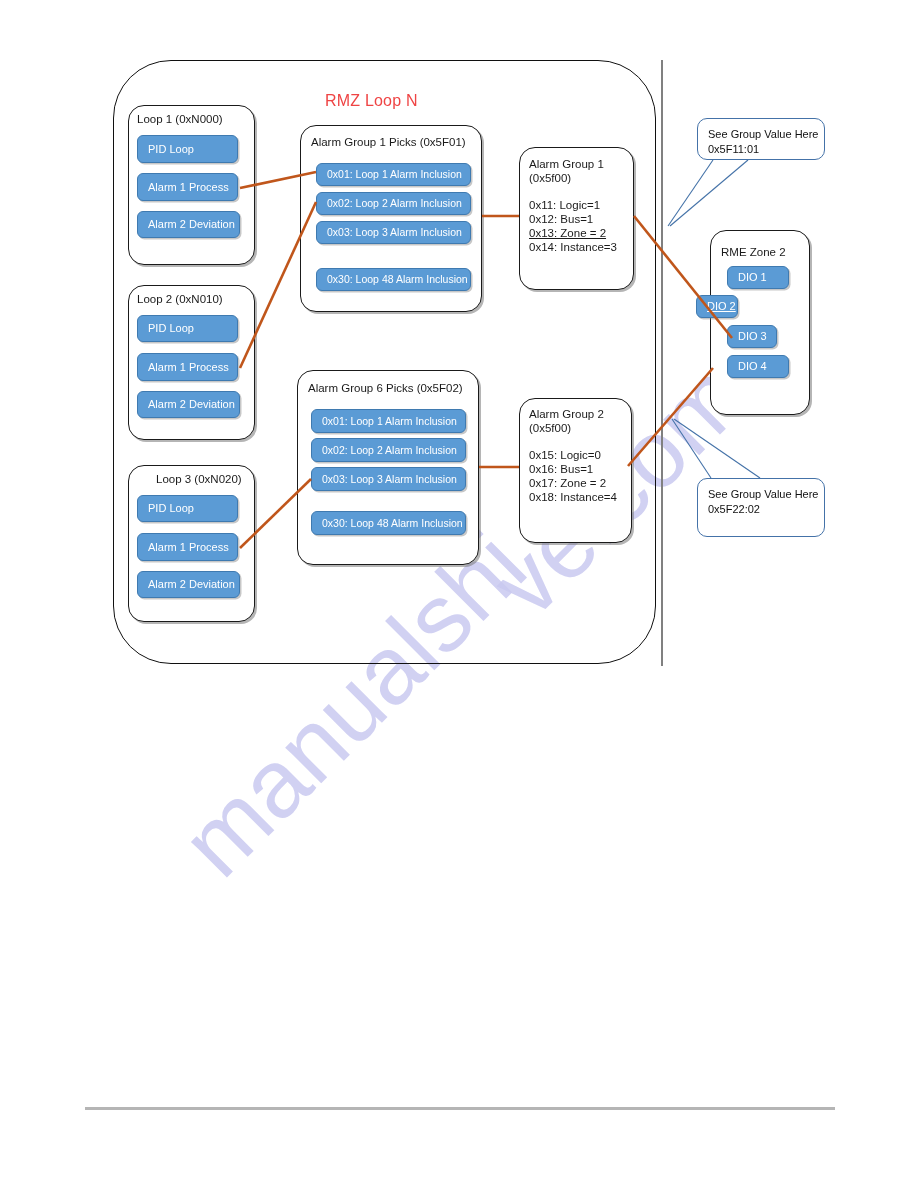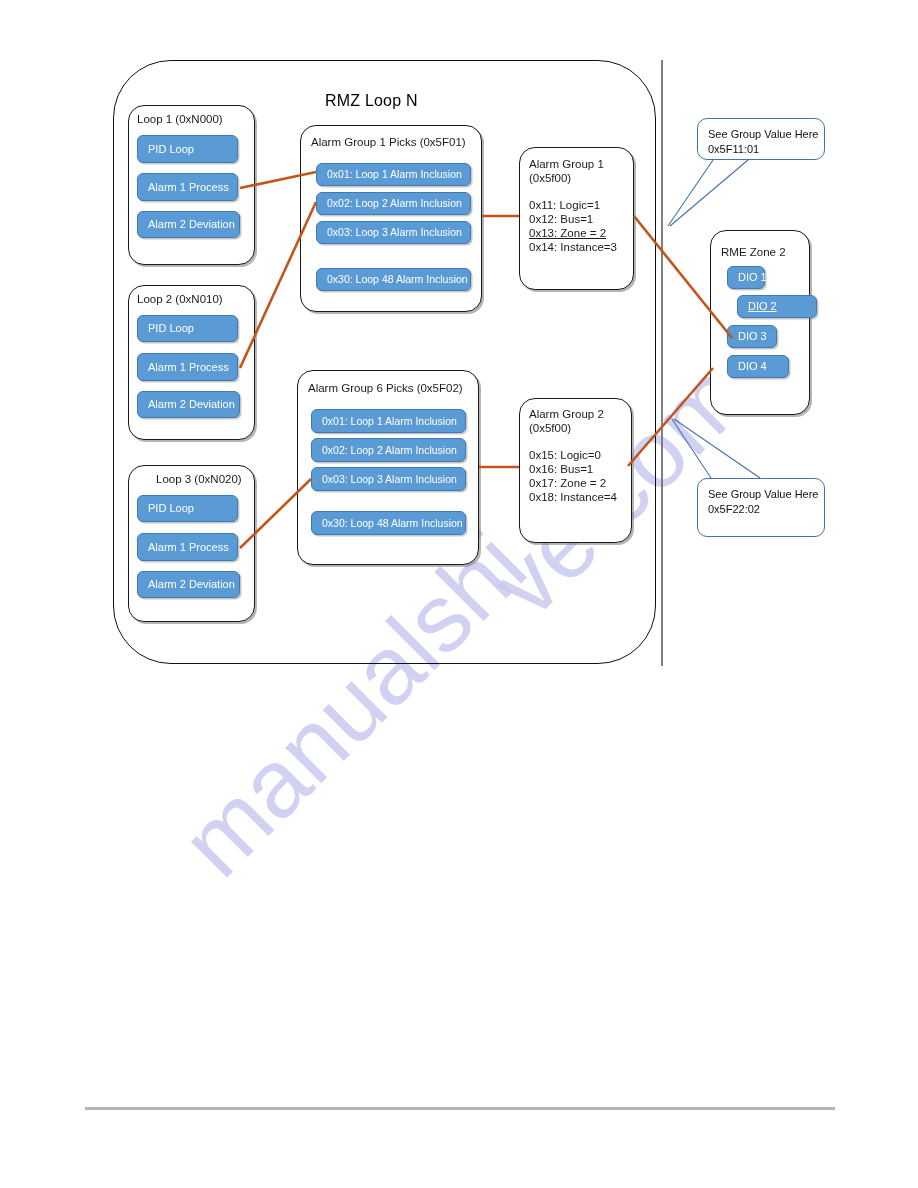--- a/index.html
+++ b/index.html
@@ -79,21 +79,21 @@
     left: 113px; top: 60px;
     width: 543px; height: 604px;
     border-radius: 58px;
     border: 1.3px solid #101010;
     background: transparent;
   }
   #rmz-title {
     position: absolute;
     left: 325px; top: 92px;
     font-size: 16px;
-    color: #000000;
+    color: #ef4444;
     letter-spacing: .2px;
   }
 
   
   #divider {
     position: absolute;
     left: 661px; top: 60px;
     width: 2.2px; height: 606px;
     background: #808080;
   }
@@ -194,22 +194,22 @@
   <div class="rbox shadowed" style="left:519px; top:398px; width:113px; height:145px;"></div>
   <div class="rbox-title" style="left:529px; top:407px;">Alarm Group 2</div>
   <div class="rbox-title" style="left:529px; top:421px;">(0x5f00)</div>
   <div class="rbox-title" style="left:529px; top:448px;">0x15: Logic=0</div>
   <div class="rbox-title" style="left:529px; top:462px;">0x16: Bus=1</div>
   <div class="rbox-title" style="left:529px; top:476px;">0x17: Zone = 2</div>
   <div class="rbox-title" style="left:529px; top:490px;">0x18: Instance=4</div>
 
   <div class="rbox shadowed" style="left:710px; top:230px; width:100px; height:185px;"></div>
   <div class="rbox-title" style="left:721px; top:245px;">RME Zone 2</div>
-  <div class="pill" style="left:727px; top:266px; width:38px; height:23px;padding-left:10px;">DIO 1</div>
-  <div class="pill" style="left:737px; top:295px; width:80px; height:23px;text-decoration:underline;">DIO 2</div>
+  <div class="pill" style="left:727px; top:266px; width:62px; height:23px;padding-left:10px;">DIO 1</div>
+  <div class="pill" style="left:696px; top:295px; width:42px; height:23px;text-decoration:underline;">DIO 2</div>
   <div class="pill" style="left:727px; top:325px; width:50px; height:23px;">DIO 3</div>
   <div class="pill" style="left:727px; top:355px; width:62px; height:23px;">DIO 4</div>
 
   <div class="callout" style="left:697px; top:118px; width:128px; height:42px;">
     <div>See Group Value Here</div>
     <div>0x5F11:01</div>
   </div>
 
   <div class="callout" style="left:697px; top:478px; width:128px; height:59px;">
     <div>See Group Value Here</div>

